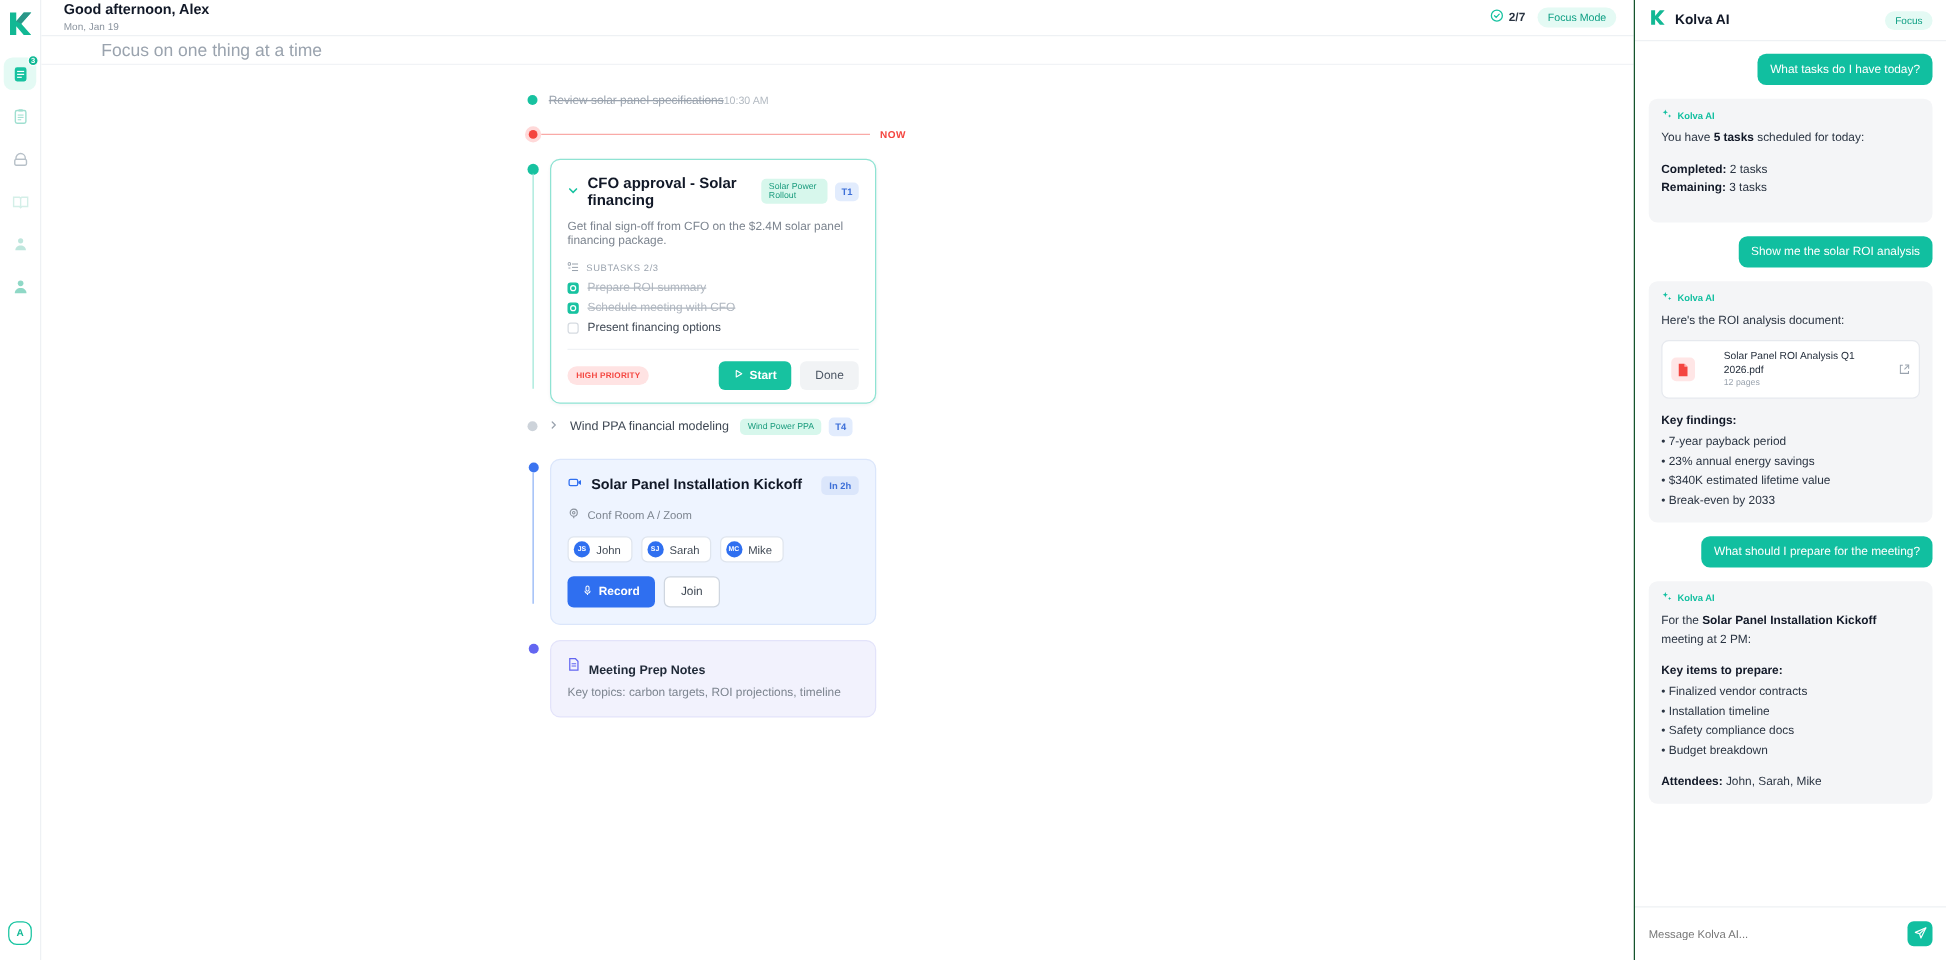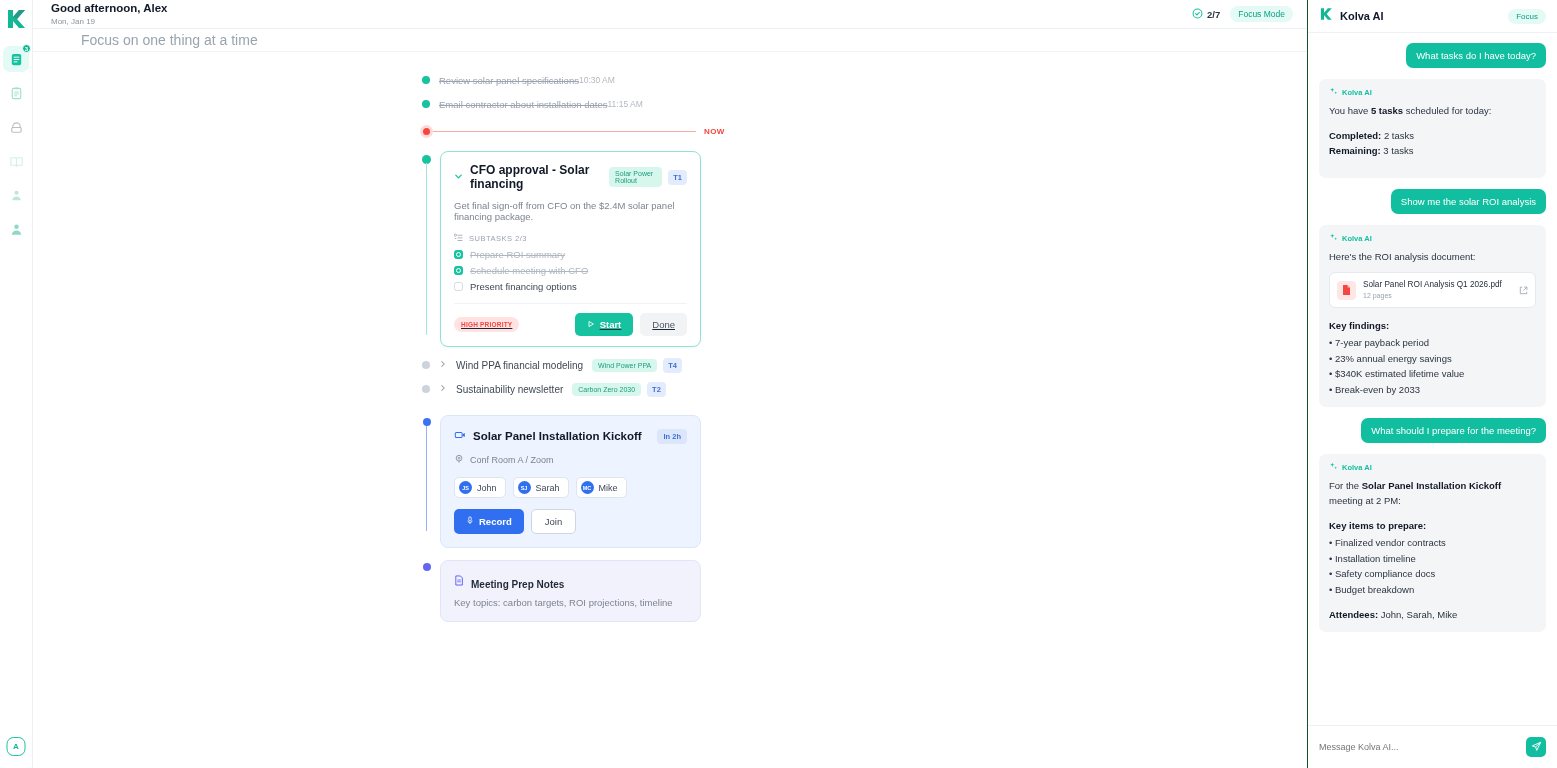--- a/index.html
+++ b/index.html
@@ -116,21 +116,21 @@
   .task-desc { font-size: 9.5px; color: #7c848f; margin-top: 9px; }
   .subtasks-label { font-size: 7.5px; color: #9aa3ae; letter-spacing: .5px; margin-top: 11px; display: flex; align-items: center; gap: 6px; }
   .subtask { display: flex; align-items: center; gap: 7px; margin-top: 5px; }
   .sbox { width: 9px; height: 9px; border-radius: 2.5px; border: 1px solid #d6dbe1; flex: 0 0 9px; }
   .sbox.checked { background: #17c2a0; border-color: #17c2a0; display: flex; align-items: center; justify-content: center; }
   .sbox.checked::after { content: ""; width: 3.5px; height: 3.5px; border-radius: 50%; border: 1px solid #fff; }
   .subtask-text { font-size: 9.5px; color: #3f4854; }
   .subtask.done .subtask-text { color: #b0b7c0; text-decoration: line-through; }
   .task-foot {
     display: flex; align-items: center; margin-top: 11px;
-    border-top: 1px solid #f0f2f5; padding: 9px 0 10px 0; text-decoration: underline;
+    border-top: 1px solid #f0f2f5; padding: 9px 0 10px 0;
   }
   .pri-badge { background: #ffe3e3; color: #f4453f; font-size: 6.5px; font-weight: bold; padding: 4px 7px; border-radius: 8px; letter-spacing: .2px; }
   .task-actions { margin-left: auto; display: flex; align-items: center; gap: 7px; }
   .btn-start {
     background: #17c2a0; color: #fff; font-size: 9.5px; font-weight: bold;
     padding: 6px 12px; border-radius: 5px; border: none;
     display: flex; align-items: center; gap: 5px; font-family: inherit;
   }
   .btn-done {
     background: #f1f3f5; color: #4b5563; font-size: 9.5px;
@@ -211,21 +211,21 @@
     background: #f4f5f7; border-radius: 7px;
     padding: 8px 10px 10px 10px;
   }
   .ai-label { display: flex; align-items: center; gap: 4px; font-size: 7.5px; font-weight: bold; color: #11bfa0; margin-bottom: 5px; }
   .ai-line { font-size: 9.5px; color: #2a3442; line-height: 15px; }
   .ai-gap { height: 10px; }
   .ai-bullets { margin-top: 2px; }
   .ai-bullets .ai-line { line-height: 15.5px; }
   .doc-card {
     background: #fff; border: 1px solid #e6e9ee; border-radius: 6px;
-    padding: 6px 7px; display: flex; align-items: center; gap: 7px;
+    padding: 6px 7px; display: flex; align-items: center; gap: 23px;
     margin: 8px 0 10px 0;
     justify-content: space-between;
   }
   .doc-ico {
     width: 19px; height: 19px; border-radius: 4px; background: #ffe6e6;
     display: flex; align-items: center; justify-content: center; flex: 0 0 19px;
   }
   .doc-name { font-size: 8.2px; color: #1f2937; line-height: 11px; }
   .doc-meta { font-size: 7px; color: #9aa3ae; line-height: 10px; margin-top: 1px; }
   .doc-open { margin-left: auto; color: #9aa3ae; }
@@ -327,29 +327,20 @@
         <div class="tl-row">
           <div class="tl-dot-col">
               <span class="dot done"></span>
             </div>
           <div class="completed-row">
             <span class="completed-title">Review solar panel specifications</span>
             <span class="completed-time">10:30 AM</span>
           </div>
         </div>
 
-        <div class="tl-row">
-          <div class="tl-dot-col">
-              <span class="dot done"></span>
-            </div>
-          <div class="completed-row">
-            <span class="completed-title">Email contractor about installation dates</span>
-            <span class="completed-time">11:15 AM</span>
-          </div>
-        </div>
 
         <div class="now-row">
           <span class="now-dot-ring">
               <span class="now-dot"></span>
             </span>
           <span class="now-line"></span>
           <span class="now-label">NOW</span>
         </div>
 
         <div class="card-wrap">
@@ -417,37 +408,20 @@
           <div class="collapsed-row">
             <span class="chev-right">
               <svg width="8" height="8" viewBox="0 0 10 10">
                   <path d="M3.5 2L6.5 5L3.5 8" fill="none" stroke="#9aa3ae" stroke-width="1.3" stroke-linecap="round"></path>
                 </svg>
             </span>
             <span class="collapsed-title">Wind PPA financial modeling</span>
             <span class="collapsed-tags">
               <span class="tag-project">Wind Power PPA</span>
               <span class="tag-key">T4</span>
-            </span>
-          </div>
-        </div>
-        <div class="tl-row">
-          <div class="tl-dot-col">
-              <span class="dot grey"></span>
-            </div>
-          <div class="collapsed-row">
-            <span class="chev-right">
-              <svg width="8" height="8" viewBox="0 0 10 10">
-                  <path d="M3.5 2L6.5 5L3.5 8" fill="none" stroke="#9aa3ae" stroke-width="1.3" stroke-linecap="round"></path>
-                </svg>
-            </span>
-            <span class="collapsed-title">Sustainability newsletter</span>
-            <span class="collapsed-tags">
-              <span class="tag-project">Carbon Zero 2030</span>
-              <span class="tag-key">T2</span>
             </span>
           </div>
         </div>
 
         <div class="card-wrap" style="margin-top:14px;">
           <span class="dot blue" style="position:absolute;left:390px;top:3px;"></span>
           <span class="tl-vline" style="top:11px;height:105px;background:#8fb3f6;"></span>
           <div class="meet-card">
             <div class="meet-head">
               <span>

